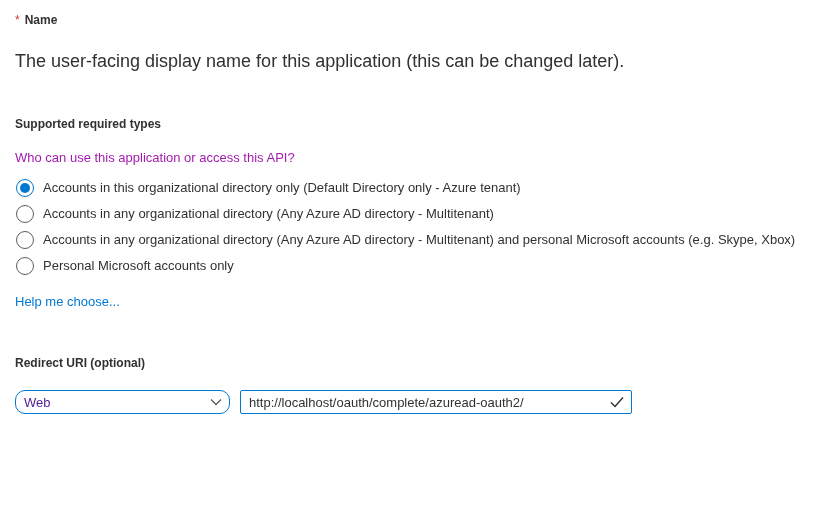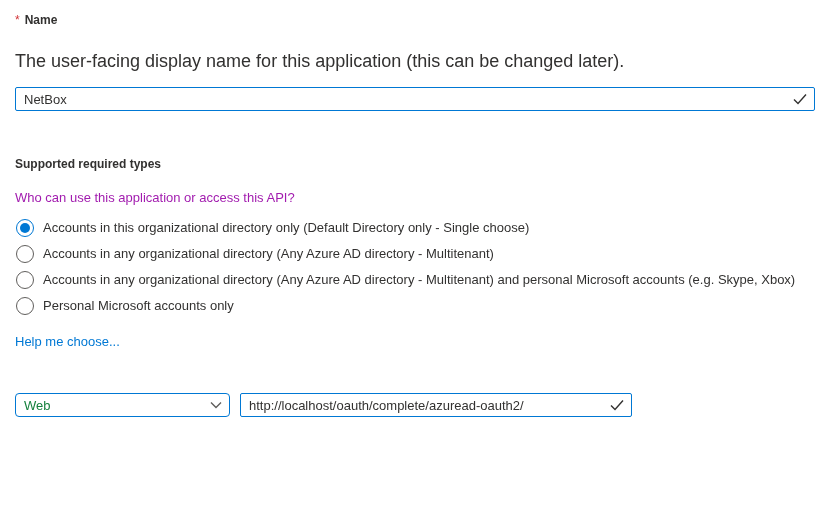--- a/index.html
+++ b/index.html
@@ -104,27 +104,27 @@
   .controls-row {
     display: flex;
     margin-top: 17px;
     gap: 10px;
   }
   .dropdown {
     position: relative;
     width: 215px;
     height: 24px;
     border: 1px solid #0078d4;
-    border-radius: 4px;
+    border-radius: 10px;
     background: #ffffff;
     display: flex;
     align-items: center;
     padding: 0 26px 0 8px;
     font-size: 13px;
-    color: #15803d;
+    color: #4c1d95;
     cursor: pointer;
   }
   .chevron-icon {
     position: absolute;
     right: 7px;
     top: 50%;
     transform: translateY(-50%);
     display: inline-flex;
     pointer-events: none;
   }
@@ -135,57 +135,50 @@
   }
 </style>
 </head>
 <body>
 
 <div class="page">
 
   <section>
     <h2 class="section-title"><span class="required">*</span><span>Name</span></h2>
     <p class="desc">The user-facing display name for this application (this can be changed later).</p>
-    <div class="field full">
-      <input class="text-input" type="text" value="NetBox" style="">
-      <span class="valid-icon">
-        <svg width="14" height="12" viewBox="0 0 14 12">
-            <polyline points="1,6.5 5,10.5 13,1.5" fill="none" stroke="#323130" stroke-width="1.4"></polyline>
-          </svg>
-      </span>
-    </div>
   </section>
 
   <section class="section-gap-1">
     <h2 class="section-title">Supported required types</h2>
     <p class="question">Who can use this application or access this API?</p>
 
     <div class="radio-list">
       <div class="radio-row">
         <span class="radio checked"></span>
-        <span class="radio-label">Accounts in this organizational directory only (Default Directory only - Single choose)</span>
+        <span class="radio-label">Accounts in this organizational directory only (Default Directory only - Azure tenant)</span>
       </div>
       <div class="radio-row">
         <span class="radio"></span>
         <span class="radio-label">Accounts in any organizational directory (Any Azure AD directory - Multitenant)</span>
       </div>
       <div class="radio-row">
         <span class="radio"></span>
         <span class="radio-label">Accounts in any organizational directory (Any Azure AD directory - Multitenant) and personal Microsoft accounts (e.g. Skype, Xbox)</span>
       </div>
       <div class="radio-row">
         <span class="radio"></span>
         <span class="radio-label">Personal Microsoft accounts only</span>
       </div>
     </div>
 
     <a class="help-link">Help me choose...</a>
   </section>
 
   <section class="section-gap-2">
+    <h2 class="section-title">Redirect URI (optional)</h2>
 
     <div class="controls-row">
       <div class="dropdown">
         <span>Web</span>
         <span class="chevron-icon">
           <svg width="12" height="8" viewBox="0 0 12 8">
               <polyline points="1,1.5 6,6.5 11,1.5" fill="none" stroke="#605e5c" stroke-width="1.4"></polyline>
             </svg>
         </span>
       </div>

